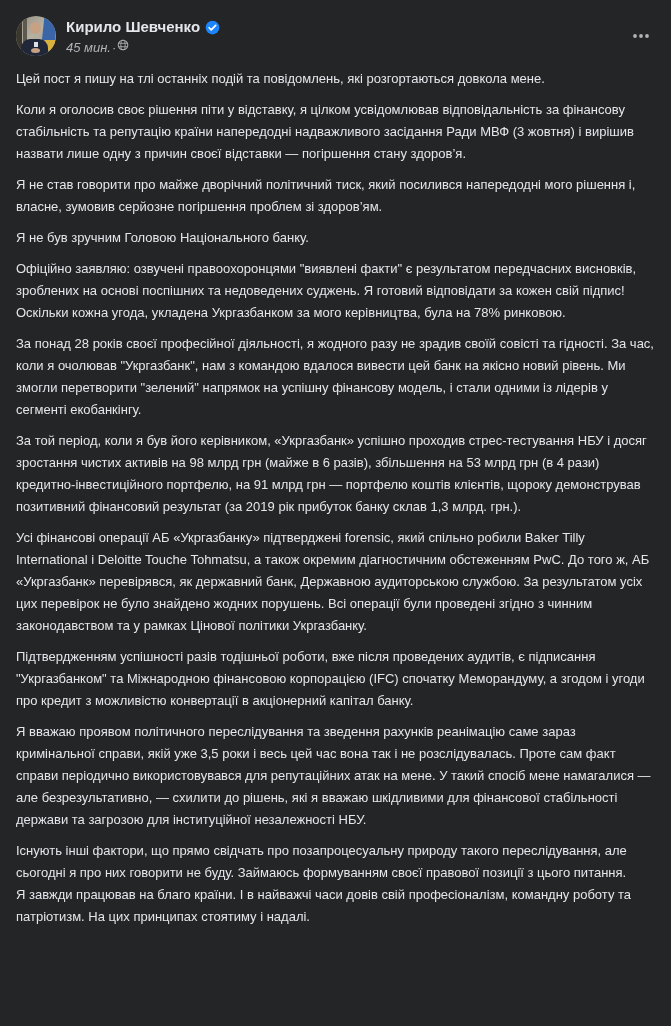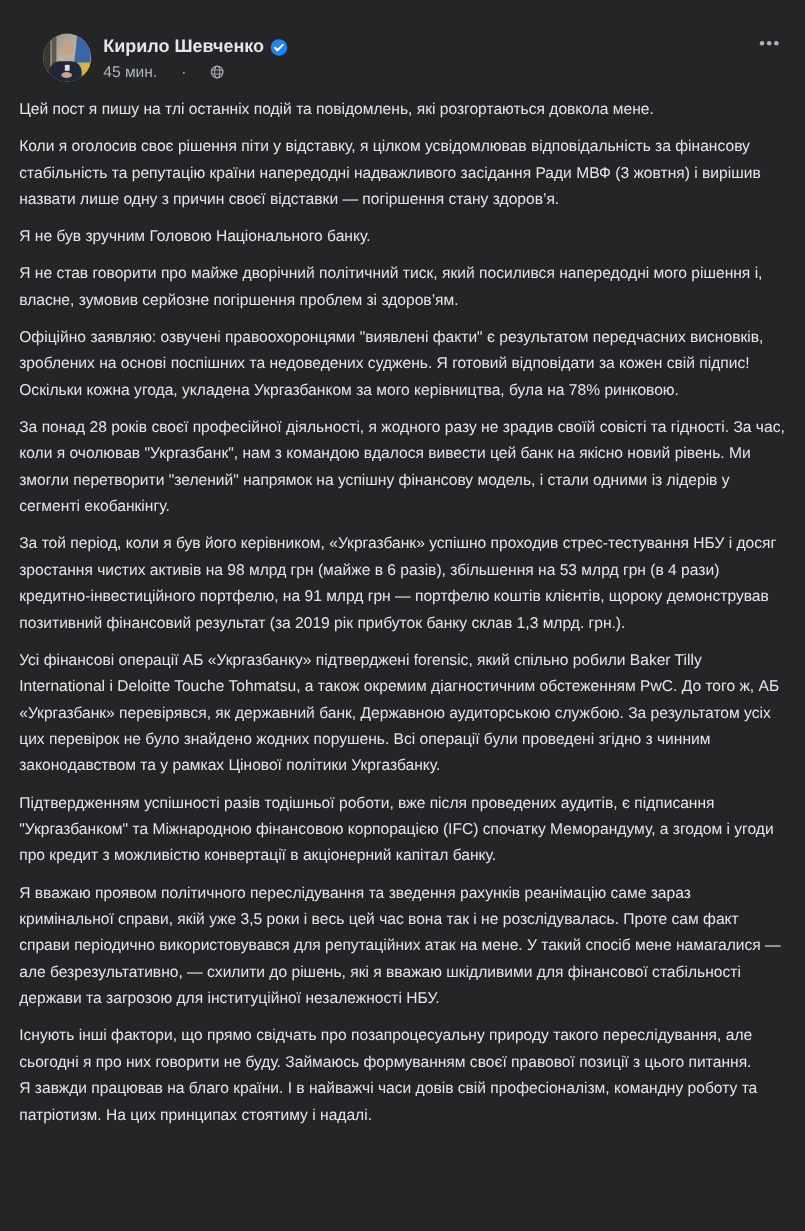--- a/index.html
+++ b/index.html
@@ -20,23 +20,22 @@
   .post-card{
     width:671px;
     min-height:1026px;
     background:var(--background);
     overflow:hidden;
   }
   
   .post-header{
     display:flex;
     align-items:flex-start;
-    padding:28px 16px 8px 16px;
+    padding:16px 16px 8px 16px;
     position:relative;
-    margin-left:20px;
   }
   .avatar{
     width:40px;height:40px;border-radius:50%;
     overflow:hidden;position:relative;flex:0 0 auto;
     background:linear-gradient(135deg,#8e8a7e 0%,#b7b1a2 45%,#a39d8e 100%);
     cursor:pointer;
   }
   .av-frame{position:absolute;left:7px;top:0;width:4px;height:26px;background:#5d594e;}
   .av-frame2{position:absolute;left:0;top:0;width:6px;height:40px;background:#3a372f;}
   .av-flag-blue{position:absolute;right:0;top:2px;width:13px;height:24px;background:#3a66a7;transform:skewX(-6deg);}
@@ -46,22 +45,22 @@
   .av-shirt{position:absolute;bottom:9px;left:18px;width:4px;height:5px;background:#dde1e4;}
   .av-hands{position:absolute;bottom:3px;left:15px;width:9px;height:5px;border-radius:50%;background:#c7a183;}
   .header-meta{margin-left:10px;padding-top:1px;min-width:0;}
   .author-row{display:flex;align-items:center;gap:5px;}
   .author-name{
     font-size:15px;font-weight:700;color:var(--text-primary);
     line-height:20px;cursor:pointer;
   }
   .verified{width:15px;height:15px;flex:0 0 auto;display:block;}
   .time-row{
-    display:flex;align-items:center;gap:20px;
-    font-size:13px;color:var(--text-secondary);line-height:17px;margin-top:2px;
+    display:flex;align-items:flex-start;gap:1px;
+    font-size:13px;color:var(--text-secondary);line-height:17px;margin-top:2px;font-style:italic;
   }
   .time-link{cursor:pointer;}
   .dot-sep{font-size:13px;}
   .globe{width:12px;height:12px;display:block;opacity:.95;}
   .more-btn{
     position:absolute;right:14px;top:20px;
     width:32px;height:32px;border-radius:50%;
     display:flex;align-items:center;justify-content:center;
     cursor:pointer;
   }
@@ -122,22 +121,22 @@
         <circle cx="10" cy="10" r="1.9" fill="#B0B3B8"></circle>
         <circle cx="16" cy="10" r="1.9" fill="#B0B3B8"></circle>
       </svg>
     </div>
 
   </div>
 
   <div class="post-body">
       <p class="post-text">Цей пост я пишу на тлі останніх подій та повідомлень, які розгортаються довкола мене.</p>
       <p class="post-text">Коли я оголосив своє рішення піти у відставку, я цілком усвідомлював відповідальність за фінансову стабільність та репутацію країни напередодні надважливого засідання Ради МВФ (3 жовтня) і вирішив назвати лише одну з причин своєї відставки — погіршення стану здоров’я.</p>
+      <p class="post-text">Я не став говорити про майже дворічний політичний тиск, який посилився напередодні мого рішення і, власне, зумовив серйозне погіршення проблем зі здоров’ям.</p>
       <p class="post-text">Я не був зручним Головою Національного банку.</p>
-      <p class="post-text">Я не став говорити про майже дворічний політичний тиск, який посилився напередодні мого рішення і, власне, зумовив серйозне погіршення проблем зі здоров’ям.</p>
       <p class="post-text">Офіційно заявляю: озвучені правоохоронцями "виявлені факти" є результатом передчасних висновків, зроблених на основі поспішних та недоведених суджень. Я готовий відповідати за кожен свій підпис! Оскільки кожна угода, укладена Укргазбанком за мого керівництва, була на 78% ринковою.</p>
       <p class="post-text">За понад 28 років своєї професійної діяльності, я жодного разу не зрадив своїй совісті та гідності. За час, коли я очолював "Укргазбанк", нам з командою вдалося вивести цей банк на якісно новий рівень. Ми змогли перетворити "зелений" напрямок на успішну фінансову модель, і стали одними із лідерів у сегменті екобанкінгу.</p>
       <p class="post-text">За той період, коли я був його керівником, «Укргазбанк» успішно проходив стрес-тестування НБУ і досяг зростання чистих активів на 98 млрд грн (майже в 6 разів), збільшення на 53 млрд грн (в 4 рази) кредитно-інвестиційного портфелю, на 91 млрд грн — портфелю коштів клієнтів, щороку демонстрував позитивний фінансовий результат (за 2019 рік прибуток банку склав 1,3 млрд. грн.).</p>
       <p class="post-text">Усі фінансові операції АБ «Укргазбанку» підтверджені forensic, який спільно робили Baker Tilly International і Deloitte Touche Tohmatsu, а також окремим діагностичним обстеженням PwC. До того ж, АБ «Укргазбанк» перевірявся, як державний банк, Державною аудиторською службою. За результатом усіх цих перевірок не було знайдено жодних порушень. Всі операції були проведені згідно з чинним законодавством та у рамках Цінової політики Укргазбанку.</p>
       <p class="post-text">Підтвердженням успішності разів тодішньої роботи, вже після проведених аудитів, є підписання "Укргазбанком" та Міжнародною фінансовою корпорацією (IFC) спочатку Меморандуму, а згодом і угоди про кредит з можливістю конвертації в акціонерний капітал банку.</p>
       <p class="post-text">Я вважаю проявом політичного переслідування та зведення рахунків реанімацію саме зараз кримінальної справи, якій уже 3,5 роки і весь цей час вона так і не розслідувалась. Проте сам факт справи періодично використовувався для репутаційних атак на мене. У такий спосіб мене намагалися — але безрезультативно, — схилити до рішень, які я вважаю шкідливими для фінансової стабільності держави та загрозою для інституційної незалежності НБУ.</p>
       <p class="post-text">Існують інші фактори, що прямо свідчать про позапроцесуальну природу такого переслідування, але сьогодні я про них говорити не буду. Займаюсь формуванням своєї правової позиції з цього питання.
 Я завжди працював на благо країни. І в найважчі часи довів свій професіоналізм, командну роботу та патріотизм. На цих принципах стоятиму і надалі.</p>
     </div>
 

